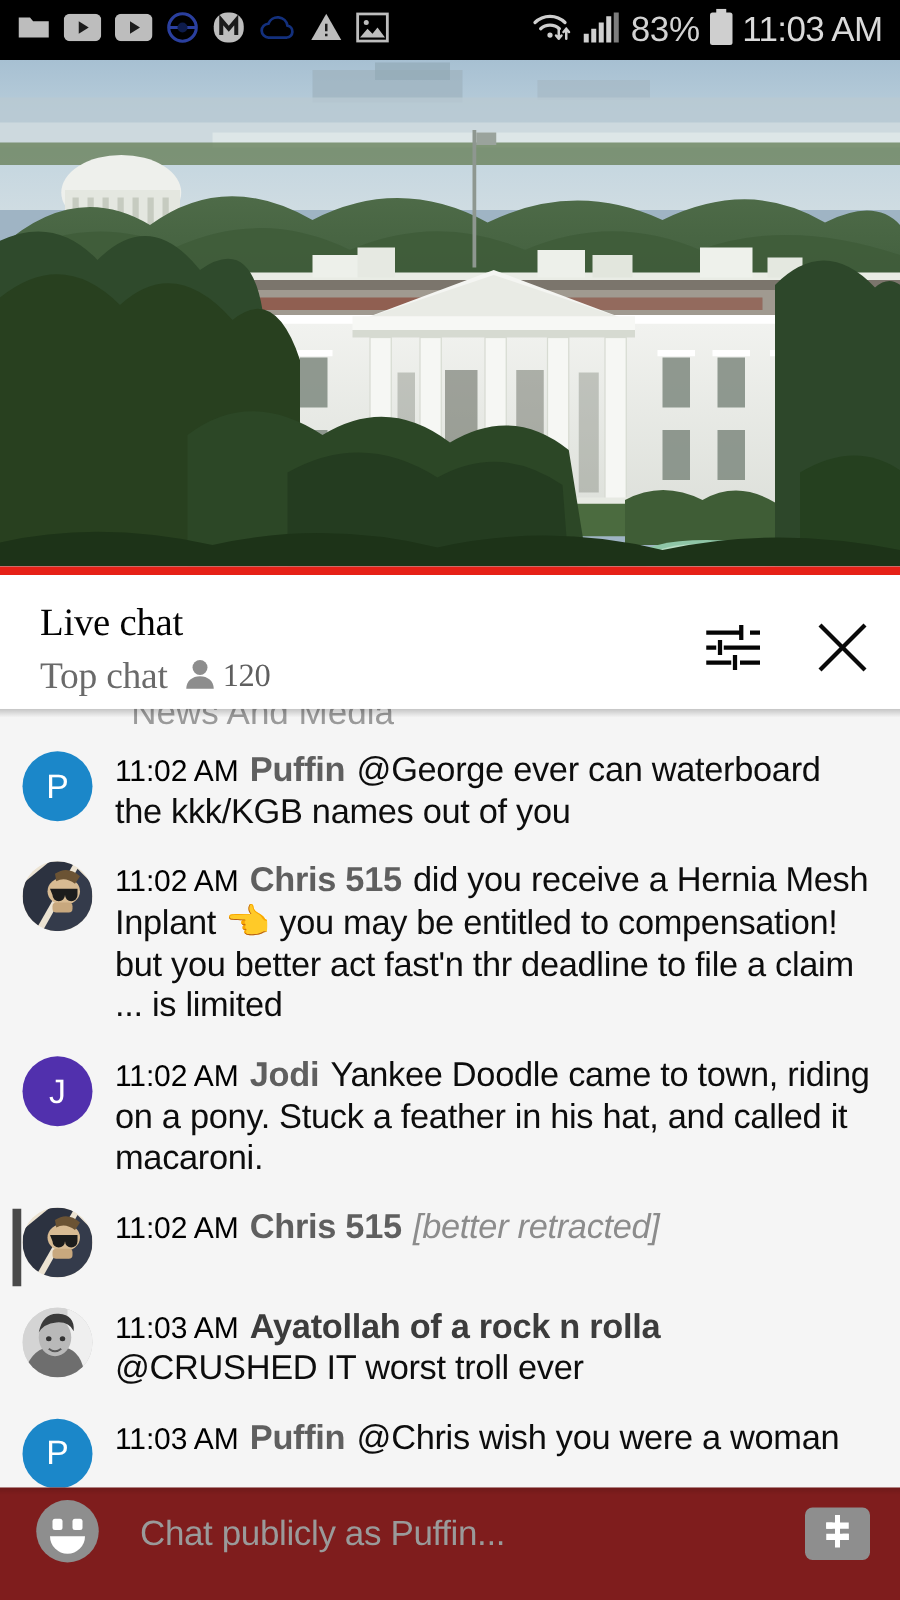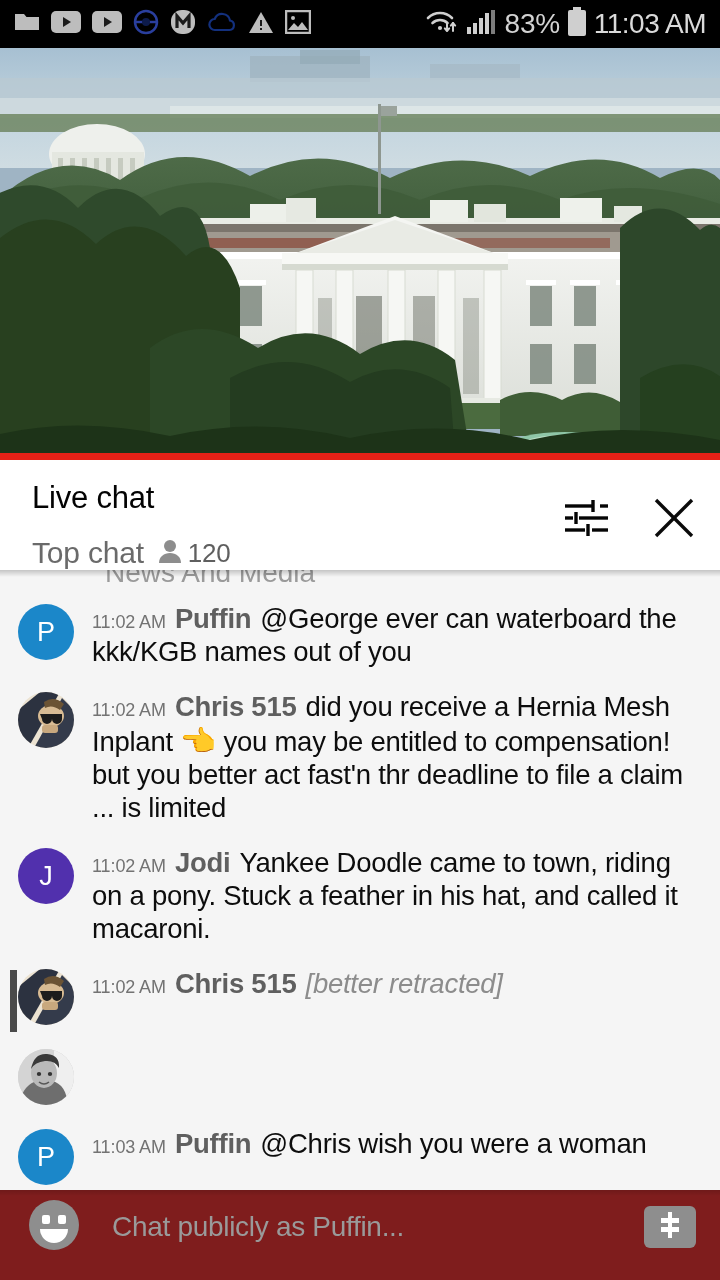--- a/index.html
+++ b/index.html
@@ -29,21 +29,21 @@
   }
   .video svg { display: block; width: 720px; height: 405px; }
   .progress { height: 7px; background: #e62117; width: 100%; flex: 0 0 7px; }
 
   
   .chat-header {
     background: #fff; flex: 0 0 107px; position: relative;
     display: flex; align-items: flex-start; padding: 20px 22px 0 32px;
     z-index: 5;
   }
-  .ch-titles { display: flex; flex-direction: column; gap: 16px; }
+  .ch-titles { display: flex; flex-direction: column; gap: 4px; font-family: Liberation Serif, serif; }
   .ch-title { font-size: 31px; color: #030303; font-weight: 400; letter-spacing: -0.2px; }
   .ch-subrow { display: flex; align-items: center; gap: 14px; margin-top: 4px; }
   .ch-sub { font-size: 30px; color: #6a6a6a; letter-spacing: -0.2px; }
   .ch-viewers { display: flex; align-items: center; gap: 6px; }
   .ch-count { font-size: 26px; color: #5f5f5f; letter-spacing: -0.3px; }
   .ch-actions { margin-left: auto; display: flex; align-items: center; gap: 40px; padding-top: 16px; }
   .icon-btn { width: 48px; height: 48px; display: flex; align-items: center; justify-content: center; cursor: pointer; }
 
   
   .chat-body {
@@ -67,21 +67,21 @@
   }
   .av-wrap { flex: 0 0 92px; display: flex; justify-content: center; padding-top: 2px; }
   .avatar { width: 56px; height: 56px; border-radius: 50%; overflow: hidden;
             display: flex; align-items: center; justify-content: center;
             font-size: 27px; color: #fff; font-weight: 400; }
   .avatar svg { display: block; width: 56px; height: 56px; }
   .msg-text {
     flex: 1 1 auto; font-size: 27.5px; line-height: 1.19; color: #0d0d0d;
     letter-spacing: -0.25px; word-wrap: break-word; padding-top: 1px;
   }
-  .ts { color: #737373; font-size: 18px; letter-spacing: -0.1px; }
+  .ts { color: #000000; font-size: 24px; letter-spacing: -0.1px; }
   .author { font-weight: bold; color: #5f5f5f; }
   .author.dark { color: #3c3c3c; }
   .retracted-text { color: #8c8c8c; font-style: italic; }
   .emoji { font-size: 29px; }
   .sp { display: inline-block; width: 9px; }
 
   
   .input-bar {
     flex: 0 0 90px; background: #7f1d1d; display: flex; align-items: center;
     padding: 0 24px 16px 26px; position: relative;
@@ -440,20 +440,23 @@
               <rect x="36" y="0" width="20" height="56" fill="#efefef"></rect>
               <path d="M0 56 q6 -22 20 -24 l14 0 q14 3 16 24z" fill="#6e6e6e"></path>
               <ellipse cx="26" cy="24" rx="13" ry="15" fill="#b9b9b9"></ellipse>
               <path d="M13 20 q3 -16 16 -15 q13 1 12 14 q-4 -8 -14 -7 q-10 1 -14 8z" fill="#3a3a3a"></path>
               <ellipse cx="21" cy="25" rx="2.2" ry="2" fill="#333"></ellipse>
               <ellipse cx="32" cy="25" rx="2.2" ry="2" fill="#333"></ellipse>
               <path d="M21 33 q5 4 10 0" stroke="#585858" stroke-width="1.6" fill="none"></path>
             </svg>
           </div>
         </div>
+        <div class="msg-text">
+          <span class="ts">11:03 AM</span><span class="sp"></span><span class="author dark">Ayatollah of a rock n rolla</span><span class="sp"></span><span>@CRUSHED IT worst troll ever</span>
+        </div>
       </div>
 
       <div class="msg">
         <div class="av-wrap">
           <div class="avatar" style="background:#1b87c9">
             <span>P</span>
           </div>
         </div>
         <div class="msg-text">
           <span class="ts">11:03 AM</span><span class="sp"></span><span class="author">Puffin</span><span class="sp"></span><span>@Chris wish you were a woman</span>

